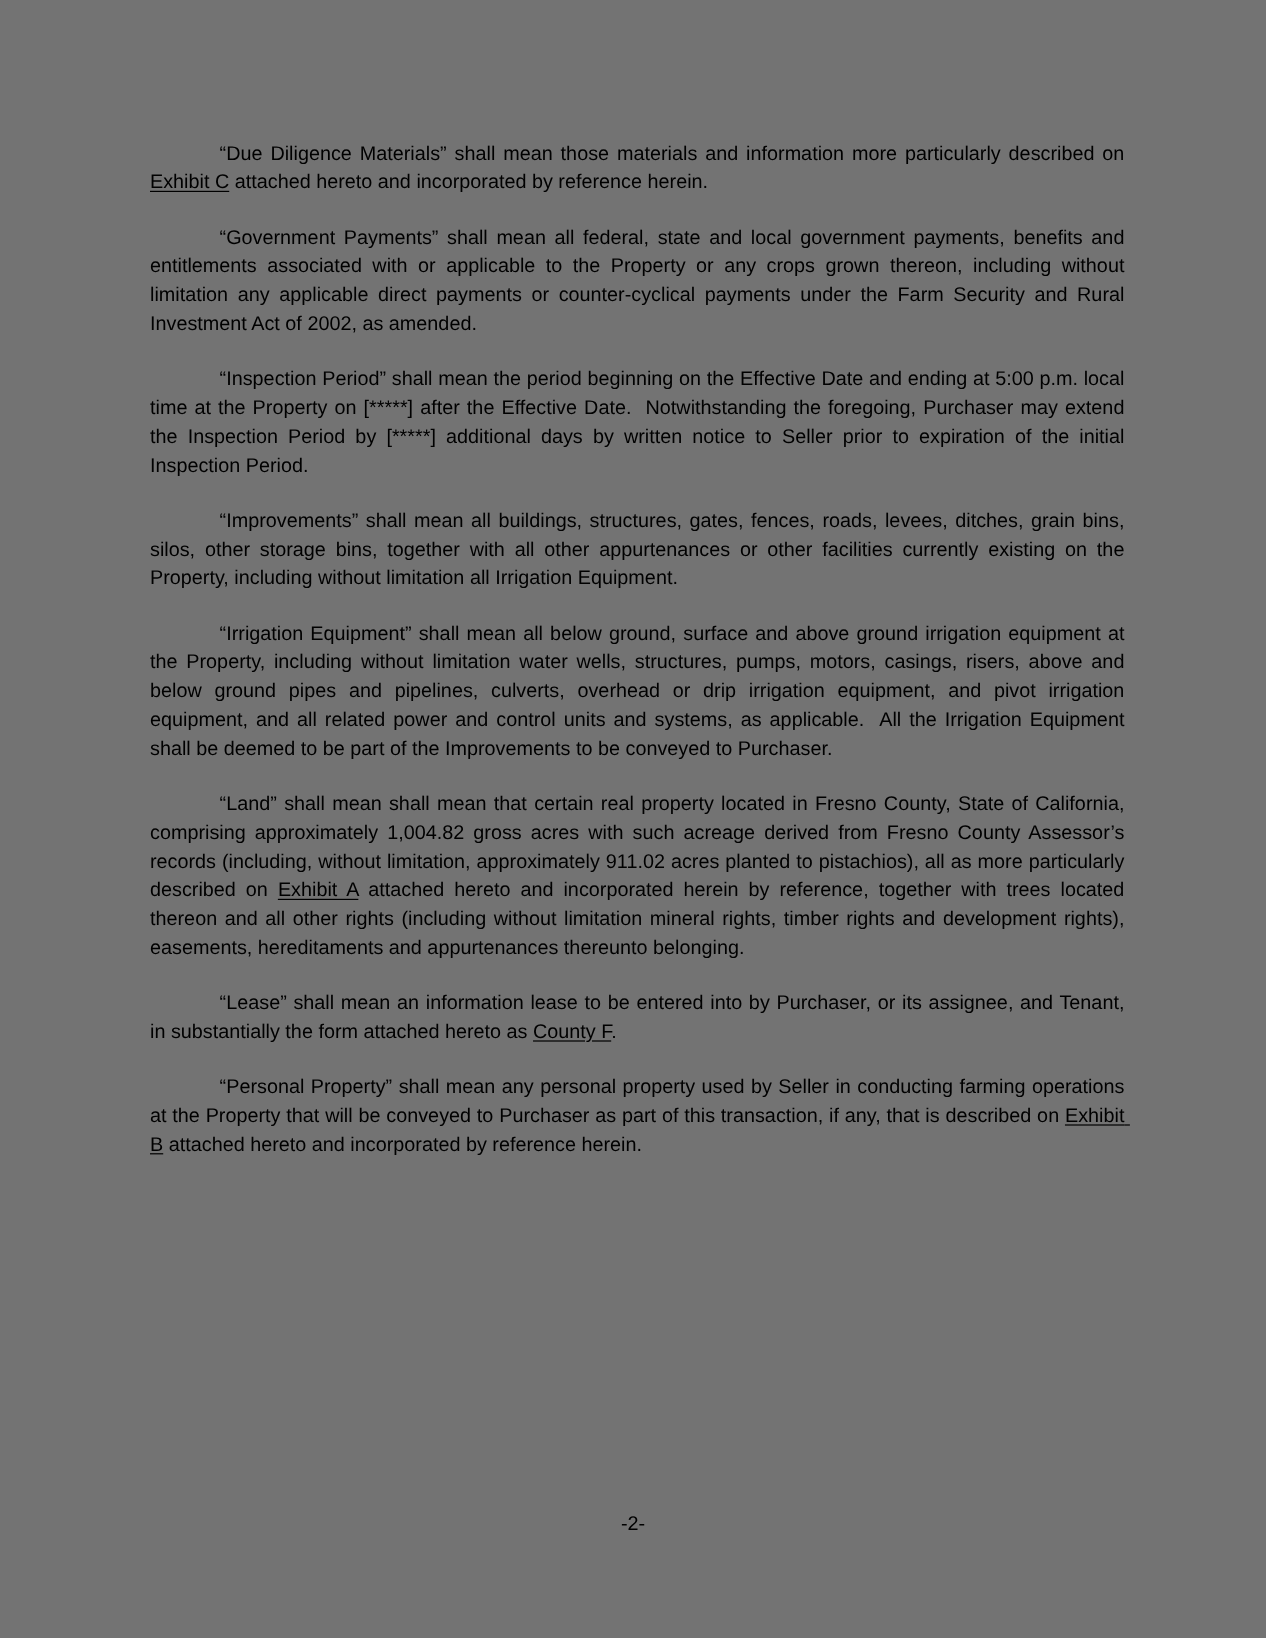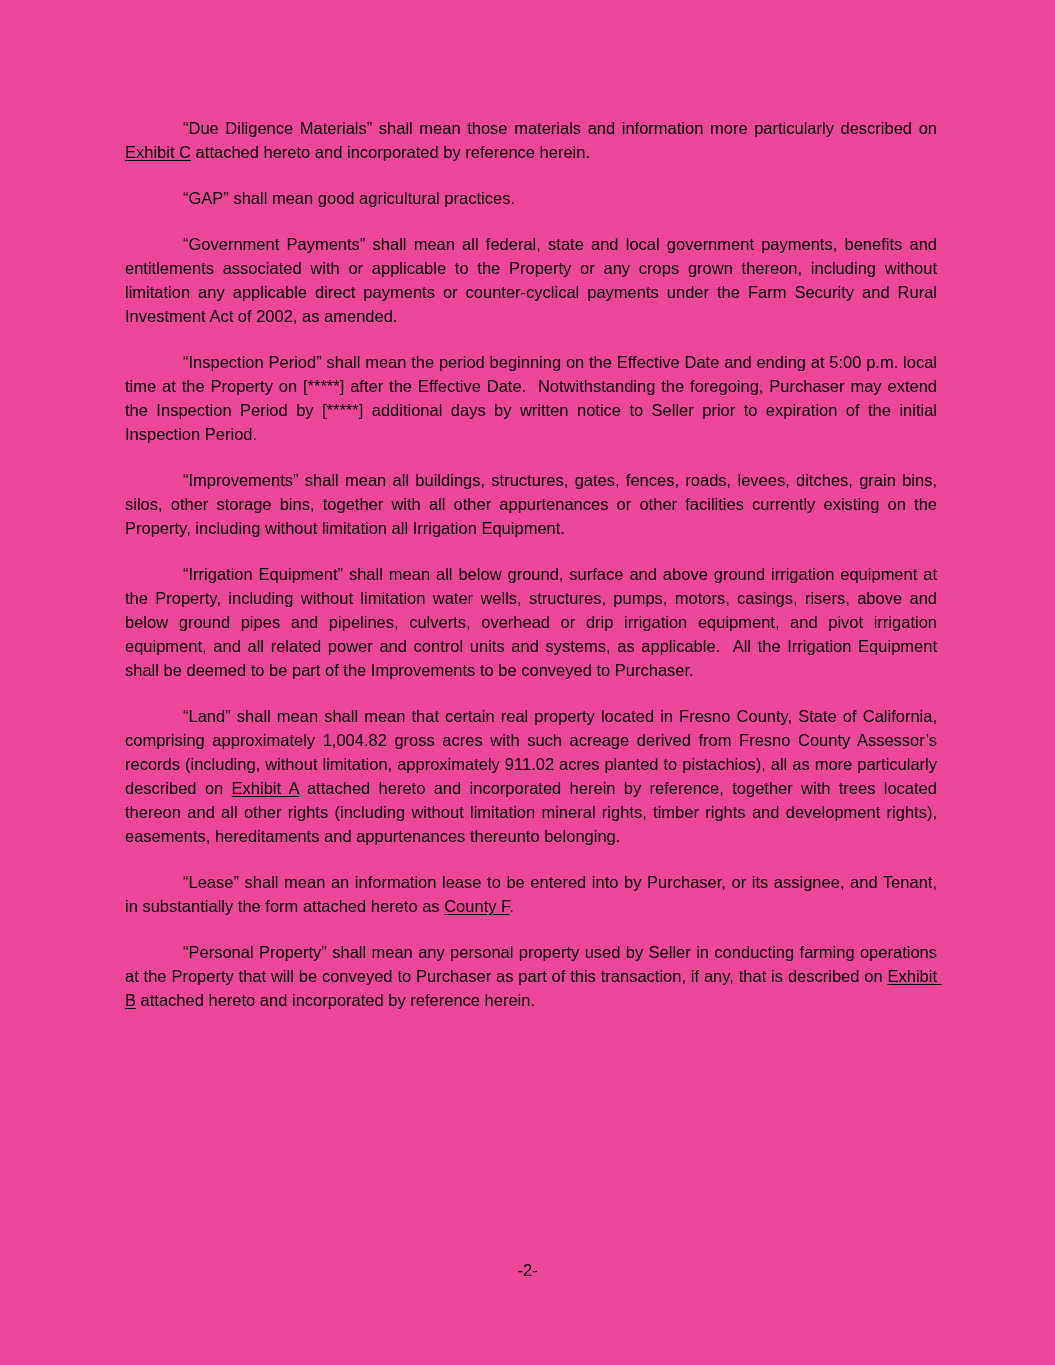--- a/index.html
+++ b/index.html
@@ -4,21 +4,21 @@
 <style>
   html, body {
     margin: 0;
     padding: 0;
     background: #ffffff;
   }
   .page {
     position: relative;
     width: 1055px;
     height: 1365px;
-    background: #ec4899;
+    background: #737373;
     font-family: "Liberation Sans", sans-serif;
     color: #000000;
     overflow: hidden;
   }
   .content {
     position: absolute;
     left: 125px;
     top: 116px;
     width: 812px;
   }
@@ -44,21 +44,20 @@
     font-size: 16.5px;
     line-height: 24px;
   }
 </style>
 </head>
 <body>
 
 <div class="page">
   <div class="content">
       <p class="para"><span>“Due Diligence Materials” shall mean those materials and information more particularly described on </span><span class="underline">Exhibit C</span><span> attached hereto and incorporated by reference herein.</span></p>
-      <p class="para"><span>“GAP” shall mean good agricultural practices.</span></p>
       <p class="para"><span>“Government Payments” shall mean all federal, state and local government payments, benefits and entitlements associated with or applicable to the Property or any crops grown thereon, including without limitation any applicable direct payments or counter-cyclical payments under the Farm Security and Rural Investment Act of 2002, as amended.</span></p>
       <p class="para"><span>“Inspection Period” shall mean the period beginning on the Effective Date and ending at 5:00 p.m. local time at the Property on [*****] after the Effective Date.  Notwithstanding the foregoing, Purchaser may extend the Inspection Period by [*****] additional days by written notice to Seller prior to expiration of the initial Inspection Period.</span></p>
       <p class="para"><span>“Improvements” shall mean all buildings, structures, gates, fences, roads, levees, ditches, grain bins, silos, other storage bins, together with all other appurtenances or other facilities currently existing on the Property, including without limitation all Irrigation Equipment.</span></p>
       <p class="para"><span>“Irrigation Equipment” shall mean all below ground, surface and above ground irrigation equipment at the Property, including without limitation water wells, structures, pumps, motors, casings, risers, above and below ground pipes and pipelines, culverts, overhead or drip irrigation equipment, and pivot irrigation equipment, and all related power and control units and systems, as applicable.  All the Irrigation Equipment shall be deemed to be part of the Improvements to be conveyed to Purchaser.</span></p>
       <p class="para"><span>“Land” shall mean shall mean that certain real property located in Fresno County, State of California, comprising approximately 1,004.82 gross acres with such acreage derived from Fresno County Assessor’s records (including, without limitation, approximately 911.02 acres planted to pistachios), all as more particularly described on </span><span class="underline">Exhibit A</span><span> attached hereto and incorporated herein by reference, together with trees located thereon and all other rights (including without limitation mineral rights, timber rights and development rights), easements, hereditaments and appurtenances thereunto belonging.</span></p>
       <p class="para"><span>“Lease” shall mean an information lease to be entered into by Purchaser, or its assignee, and Tenant, in substantially the form attached hereto as </span><span class="underline">County F</span><span>.</span></p>
       <p class="para"><span>“Personal Property” shall mean any personal property used by Seller in conducting farming operations at the Property that will be conveyed to Purchaser as part of this transaction, if any, that is described on </span><span class="underline">Exhibit B</span><span> attached hereto and incorporated by reference herein.</span></p>
     </div>
   <div class="page-number">-2-</div>
 </div>

